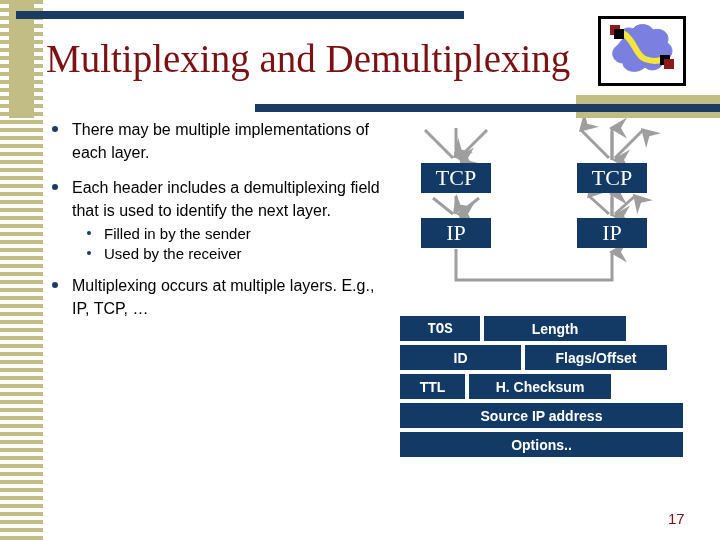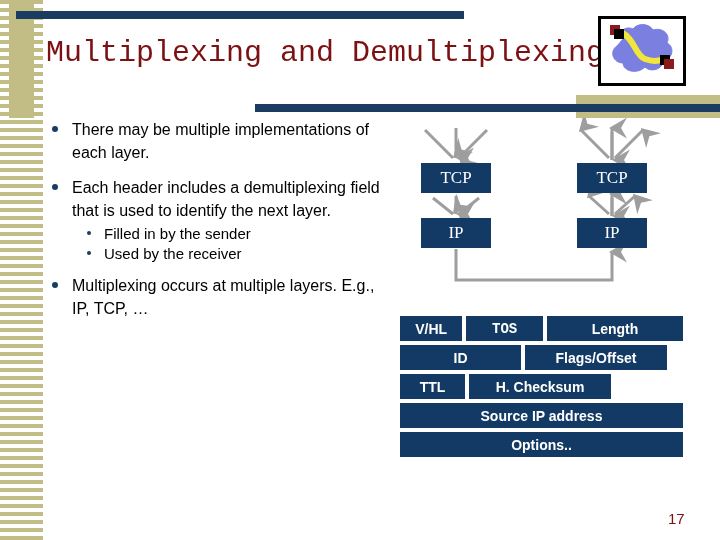--- a/index.html
+++ b/index.html
@@ -63,23 +63,23 @@
     height: 23px;
     background: #c2bc85;
   }
 
   
   .title {
     position: absolute;
     left: 46px;
     top: 36px;
     width: 540px;
-    font-size: 30px;
+    font-size: 39px;
     color: #7b1113;
-    font-family: Liberation Mono, monospace;
+    font-family: Liberation Serif, serif;
     letter-spacing: 0px;
     white-space: nowrap;
   }
 
   
   .logo {
     position: absolute;
     left: 598px;
     top: 16px;
     width: 88px;
@@ -139,21 +139,21 @@
     left: 395px;
     top: 118px;
     width: 300px;
     height: 180px;
   }
   .pbox {
     position: absolute;
     background: #123a64;
     color: #ffffff;
     font-family: "Liberation Serif", serif;
-    font-size: 17px;
+    font-size: 22px;
     text-align: center;
     line-height: 30px;
     height: 30px;
     width: 70px;
   }
   .pbox.tcp-l { left: 26px;  top: 45px; }
   .pbox.ip-l  { left: 26px;  top: 100px; }
   .pbox.tcp-r { left: 182px; top: 45px; }
   .pbox.ip-r  { left: 182px; top: 100px; }
   .diagram svg.arrows {
@@ -306,21 +306,20 @@
       <span>TCP</span>
     </div>
     <div class="pbox ip-r">
       <span>IP</span>
     </div>
   </div>
 
   <div class="ipheader">
 
     <div class="iprow">
-      <div class="ipcell w-vhl">V/HL</div>
       <div class="ipcell w-tos">TOS</div>
       <div class="ipcell w-len">Length</div>
     </div>
 
     <div class="iprow">
       <div class="ipcell w-id">ID</div>
       <div class="ipcell w-flags">Flags/Offset</div>
     </div>
 
     <div class="iprow">

